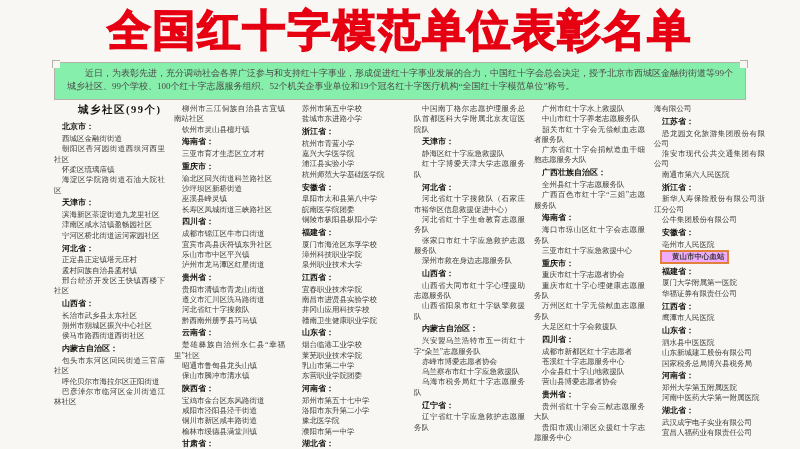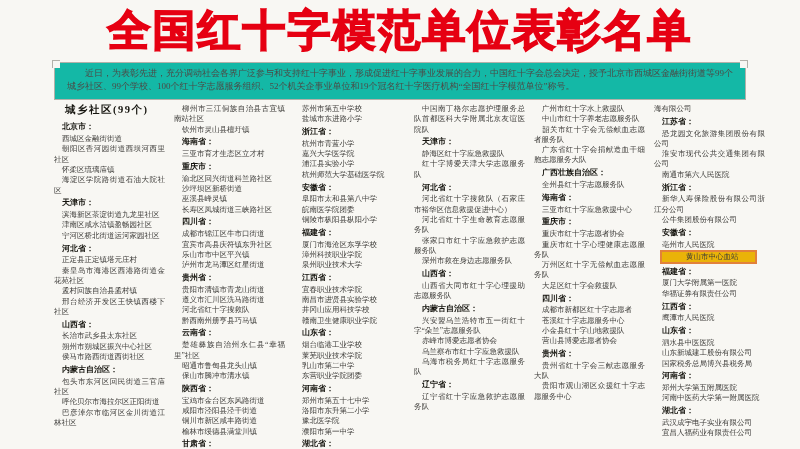--- a/index.html
+++ b/index.html
@@ -4,38 +4,38 @@
 <style>
   html,body{margin:0;padding:0;}
   body{width:800px;height:449px;overflow:hidden;background:#efeeea;
        font-family:"Liberation Serif","DejaVu Serif",serif;}
   .page{position:relative;width:800px;height:449px;background:#f8f7f3;overflow:hidden;}
   .page-title{position:absolute;top:2px;left:0;width:100%;margin:0;text-align:center;
        font-family:Liberation Mono, monospace;
        font-size:43px;font-weight:900;letter-spacing:2px;color:#e60012;
        -webkit-text-stroke:1.5px #e60012;}
   .intro-box{position:absolute;left:54px;top:62px;width:692px;height:38px;box-sizing:border-box;
-       border:1px solid #b3b1a9;background:#14b8a6;padding:4px 12px 0 12px;}
+       border:1px solid #b3b1a9;background:#86efac;padding:4px 12px 0 12px;}
   .intro-box:before,.intro-box:after{content:"";position:absolute;width:7px;height:7px;
        border:1px solid #b3b1a9;background:#f8f7f3;}
   .intro-box:before{left:-3px;top:-3px;border-right:none;border-bottom:none;}
   .intro-box:after{right:-3px;top:-3px;border-left:none;border-bottom:none;}
   .intro-text{margin:0;font-size:9px;line-height:13px;color:#4c4a46;text-indent:2em;
        text-align:justify;}
   .cols{position:absolute;left:54px;top:104px;width:712px;height:345px;display:flex;
        gap:9px;overflow:hidden;}
   .col{flex:0 0 111px;width:111px;overflow:hidden;font-size:7.5px;line-height:10.3px;
        color:#3c3b38;}
   .sec-title{font-size:10.5px;font-weight:bold;color:#16150f;letter-spacing:1.5px;
-       margin:1px 0 7px 11px;}
+       margin:1px 0 7px 24px;}
   .prov{font-weight:bold;font-size:8px;color:#14130d;margin:2.5px 0 1.5px 0;text-indent:8px;}
   .entry{margin:0;text-indent:8px;text-align:justify;}
   .cont{text-indent:0;}
-  .hl{display:inline-block;border:2px solid #e2813a;padding:0 16px;margin-left:-2px;
-      background:#eab308;}
+  .hl{display:inline-block;border:2px solid #e2813a;padding:0 2px;margin-left:-2px;
+      background:#f0abfc;font-weight:bold;}
 </style>
 </head>
 <body>
 
 <div class="page">
   <h1 class="page-title" style="color: rgb(230, 0, 18);">全国红十字模范单位表彰名单</h1>
   <div class="intro-box">
     <p class="intro-text">近日，为表彰先进，充分调动社会各界广泛参与和支持红十字事业，形成促进红十字事业发展的合力，中国红十字会总会决定，授予北京市西城区金融街街道等99个城乡社区、99个学校、100个红十字志愿服务组织、52个机关企事业单位和19个冠名红十字医疗机构“全国红十字模范单位”称号。</p>
   </div>
   <div class="cols" id="cols">
@@ -45,21 +45,20 @@
         <p class="entry">西城区金融街街道</p>
         <p class="entry">朝阳区香河园街道西坝河西里社区</p>
         <p class="entry">怀柔区琉璃庙镇</p>
         <p class="entry">海淀区学院路街道石油大院社区</p>
         <p class="prov">天津市：</p>
         <p class="entry">滨海新区茶淀街道九龙里社区</p>
         <p class="entry">津南区咸水沽镇盈畅园社区</p>
         <p class="entry">宁河区桥北街道运河家园社区</p>
         <p class="prov">河北省：</p>
         <p class="entry">正定县正定镇塔元庄村</p>
-        <p class="entry">秦皇岛市海港区西港路街道金花苑社区</p>
         <p class="entry">孟村回族自治县孟村镇</p>
         <p class="entry">邢台经济开发区王快镇西楼下社区</p>
         <p class="prov">山西省：</p>
         <p class="entry">长治市武乡县太东社区</p>
         <p class="entry">朔州市朔城区振兴中心社区</p>
         <p class="entry">侯马市路西街道西街社区</p>
         <p class="prov">内蒙古自治区：</p>
         <p class="entry">包头市东河区回民街道三官庙社区</p>
         <p class="entry">呼伦贝尔市海拉尔区正阳街道</p>
         <p class="entry">巴彦淖尔市临河区金川街道江林社区</p>
@@ -133,36 +132,39 @@
         <p class="prov">天津市：</p>
         <p class="entry">静海区红十字应急救援队</p>
         <p class="entry">红十字博爱天津大学志愿服务队</p>
         <p class="prov">河北省：</p>
         <p class="entry">河北省红十字搜救队（石家庄市裕华区信息救援促进中心）</p>
         <p class="entry">河北省红十字生命教育志愿服务队</p>
         <p class="entry">张家口市红十字应急救护志愿服务队</p>
         <p class="entry">深州市救在身边志愿服务队</p>
         <p class="prov">山西省：</p>
         <p class="entry">山西省大同市红十字心理援助志愿服务队</p>
+        <p class="entry">山西省阳泉市红十字纵擎救援队</p>
         <p class="prov">内蒙古自治区：</p>
         <p class="entry">兴安盟乌兰浩特市五一街红十字“朵兰”志愿服务队</p>
         <p class="entry">赤峰市博爱志愿者协会</p>
         <p class="entry">乌兰察布市红十字应急救援队</p>
         <p class="entry">乌海市税务局红十字志愿服务队</p>
         <p class="prov">辽宁省：</p>
         <p class="entry">辽宁省红十字应急救护志愿服务队</p>
       </div>
       <div class="col">
         <p class="entry">广州市红十字水上救援队</p>
         <p class="entry">中山市红十字养老志愿服务队</p>
         <p class="entry">韶关市红十字会无偿献血志愿者服务队</p>
         <p class="entry">广东省红十字会捐献造血干细胞志愿服务大队</p>
         <p class="prov">广西壮族自治区：</p>
         <p class="entry">全州县红十字志愿服务队</p>
+        <p class="entry">广西百色市红十字“三姐”志愿服务队</p>
         <p class="prov">海南省：</p>
+        <p class="entry">海口市琼山区红十字会志愿服务队</p>
         <p class="entry">三亚市红十字应急救援中心</p>
         <p class="prov">重庆市：</p>
         <p class="entry">重庆市红十字志愿者协会</p>
         <p class="entry">重庆市红十字心理健康志愿服务队</p>
         <p class="entry">万州区红十字无偿献血志愿服务队</p>
         <p class="entry">大足区红十字会救援队</p>
         <p class="prov">四川省：</p>
         <p class="entry">成都市新都区红十字志愿者</p>
         <p class="entry">苍溪红十字志愿服务中心</p>
         <p class="entry">小金县红十字山地救援队</p>

